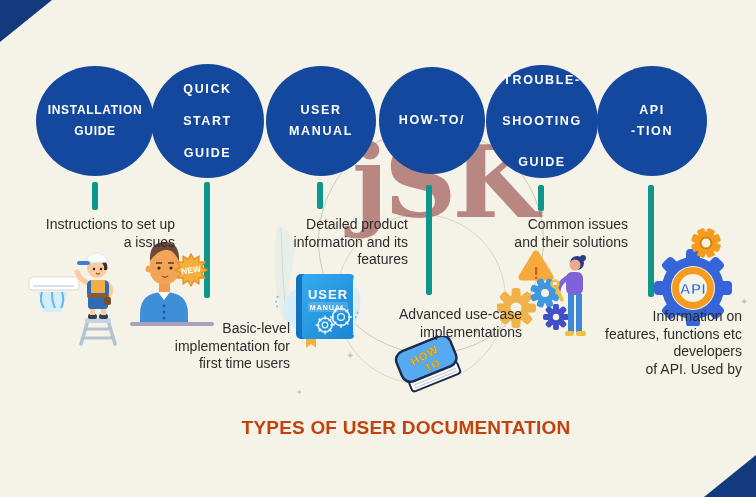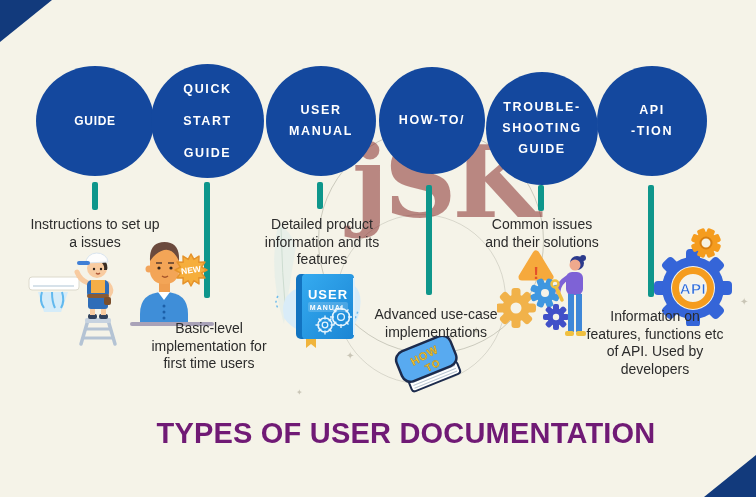--- a/index.html
+++ b/index.html
@@ -28,26 +28,26 @@
     font-size:12.5px; line-height:21px; letter-spacing:1.6px;
   }
   .bubble.tight { font-size:12px; letter-spacing:0.7px; }
 
   .connector { position:absolute; width:6px; background:#0e968b; border-radius:2px; z-index:2; }
 
   .desc {
     position:absolute; z-index:3; text-align:center;
     color:#2b2b2b; font-size:14px; line-height:17.5px;
   }
-  .desc span { display:block; }
+  .desc span { display:block;text-align:right; }
 
   .main-title {
     position:absolute; left:128px; top:417px; width:556px; z-index:3;
-    text-align:center; color:#701a75; font-weight:bold;
-    font-size:29px; letter-spacing:0.2px;
+    text-align:center; color:#c2410c; font-weight:bold;
+    font-size:19px; letter-spacing:0.2px;
   }
 
   .illus { position:absolute; z-index:2; }
 </style>
 </head>
 <body>
 
 <div class="stage">
 
   <div class="corner corner-tl"></div>
@@ -57,35 +57,36 @@
   <div class="ring" style="left:336px; top:214px; width:168px; height:168px; border-color:rgba(150,150,135,0.3);"></div>
   <span class="sparkle" style="left:346px; top:350px;">✦</span>
   <span class="sparkle" style="left:472px; top:325px;">✦</span>
   <span class="sparkle" style="left:296px; top:388px; font-size:8px;">✦</span>
   <span class="sparkle" style="left:740px; top:296px;">✦</span>
   <span class="sparkle" style="left:449px; top:334px; font-size:7px;">✧</span>
 
   <div class="watermark">jSK</div>
 
   <div class="bubble tight" style="left:36px; top:66px; width:118px; height:110px;">
+    <span>INSTALLATION</span>
     <span>GUIDE</span>
   </div>
   <div class="bubble" style="left:151px; top:64px; width:113px; height:114px;gap:11px;">
     <span>QUICK</span>
     <span>START</span>
     <span>GUIDE</span>
   </div>
   <div class="bubble" style="left:266px; top:66px; width:110px; height:110px;">
     <span>USER</span>
     <span>MANUAL</span>
   </div>
   <div class="bubble" style="left:379px; top:67px; width:106px; height:107px;">
     <span>HOW-TO/</span>
   </div>
-  <div class="bubble" style="left:486px; top:72px; width:112px; height:113px;">
+  <div class="bubble" style="left:486px; top:65px; width:112px; height:113px;gap:20px;">
     <span>TROUBLE-</span>
     <span>SHOOTING</span>
     <span>GUIDE</span>
   </div>
   <div class="bubble" style="left:597px; top:66px; width:110px; height:110px;">
     <span>API</span>
     <span>-TION</span>
   </div>
 
   <div class="connector" style="left:92px; top:182px; height:28px;"></div>
@@ -113,22 +114,22 @@
     <span>Common issues</span>
     <span>and their solutions</span>
   </div>
   <div class="desc" style="left:350px; top:306px; width:172px;">
     <span>Advanced use-case</span>
     <span>implementations</span>
   </div>
   <div class="desc" style="left:568px; top:308px; width:174px;">
     <span>Information on</span>
     <span>features, functions etc</span>
+    <span>developers</span>
     <span>of API. Used by</span>
-    <span>developers</span>
   </div>
 
   <svg class="illus" style="left:28px; top:250px;" width="112" height="98" viewBox="0 0 112 98">
     <rect x="1" y="27" width="50" height="13" rx="3" fill="#ffffff" stroke="#dcd9cc"></rect>
     <line x1="5" y1="36" x2="46" y2="36" stroke="#d7e2ea" stroke-width="2"></line>
     <path d="M10 42 L40 42 L33 62 L16 62 Z" fill="#cdeafc" opacity="0.8"></path>
     <path d="M14 42 q-3 9 2 16" stroke="#62b9ee" stroke-width="2" fill="none"></path>
     <path d="M24 42 q0 10 3 16" stroke="#62b9ee" stroke-width="2" fill="none"></path>
     <path d="M34 42 q3 9 -1 16" stroke="#62b9ee" stroke-width="2" fill="none"></path>
     <path d="M60 70 L53 94 M80 70 L87 94" stroke="#b4c3d4" stroke-width="3.5" stroke-linecap="round"></path>

